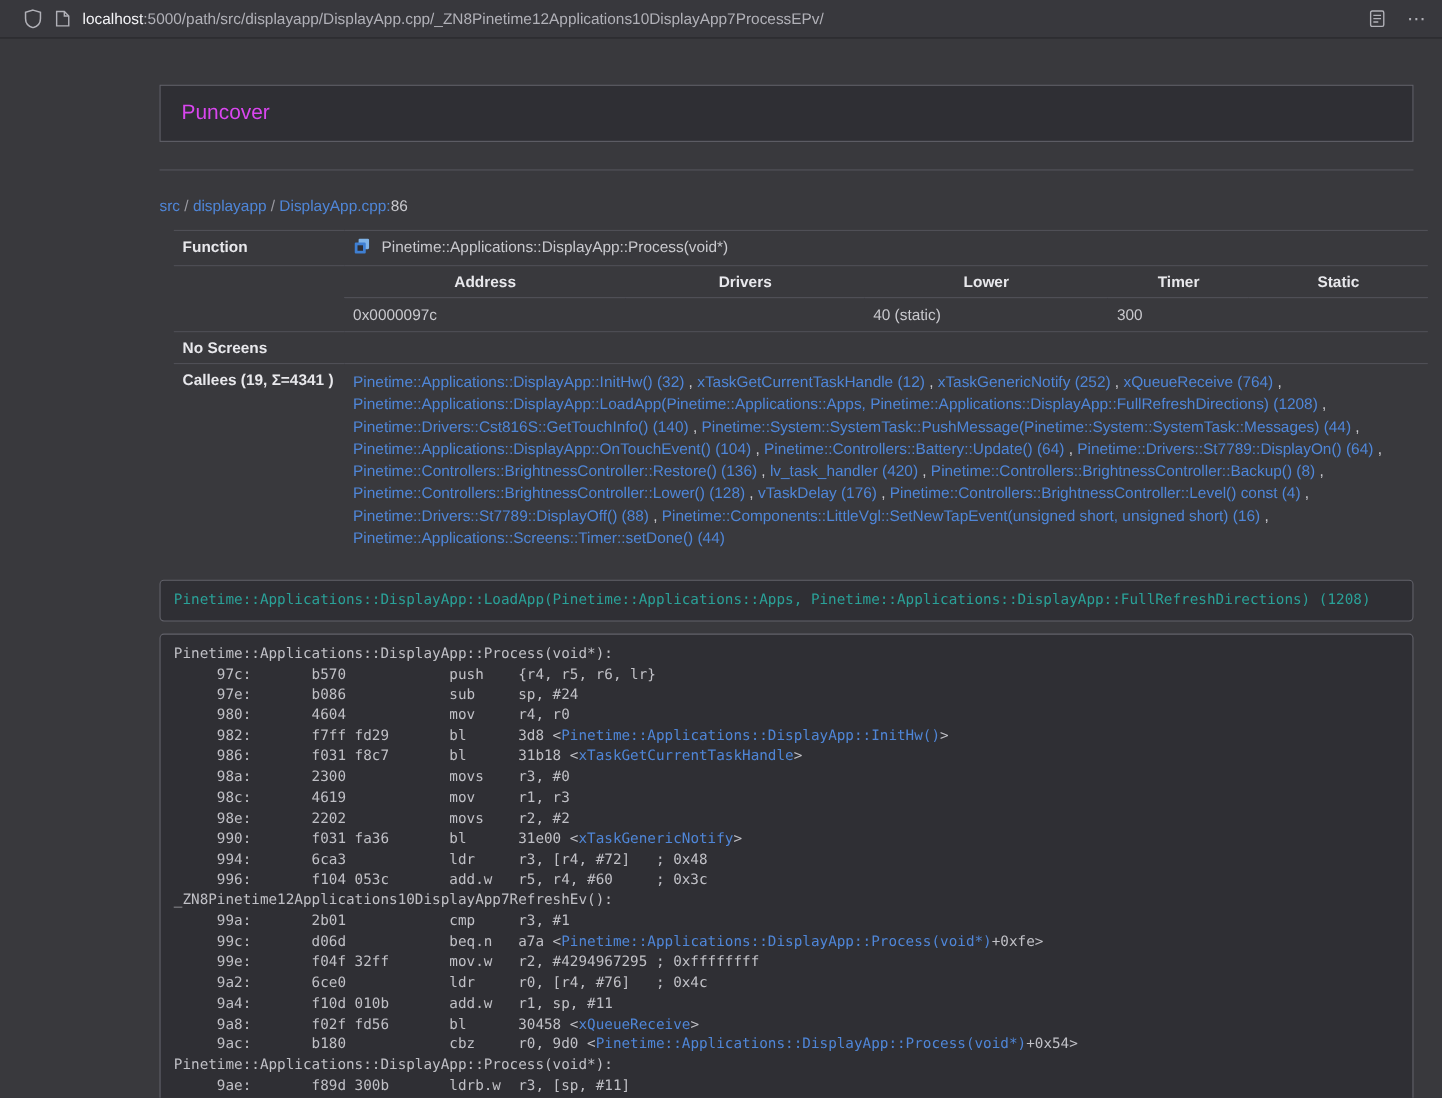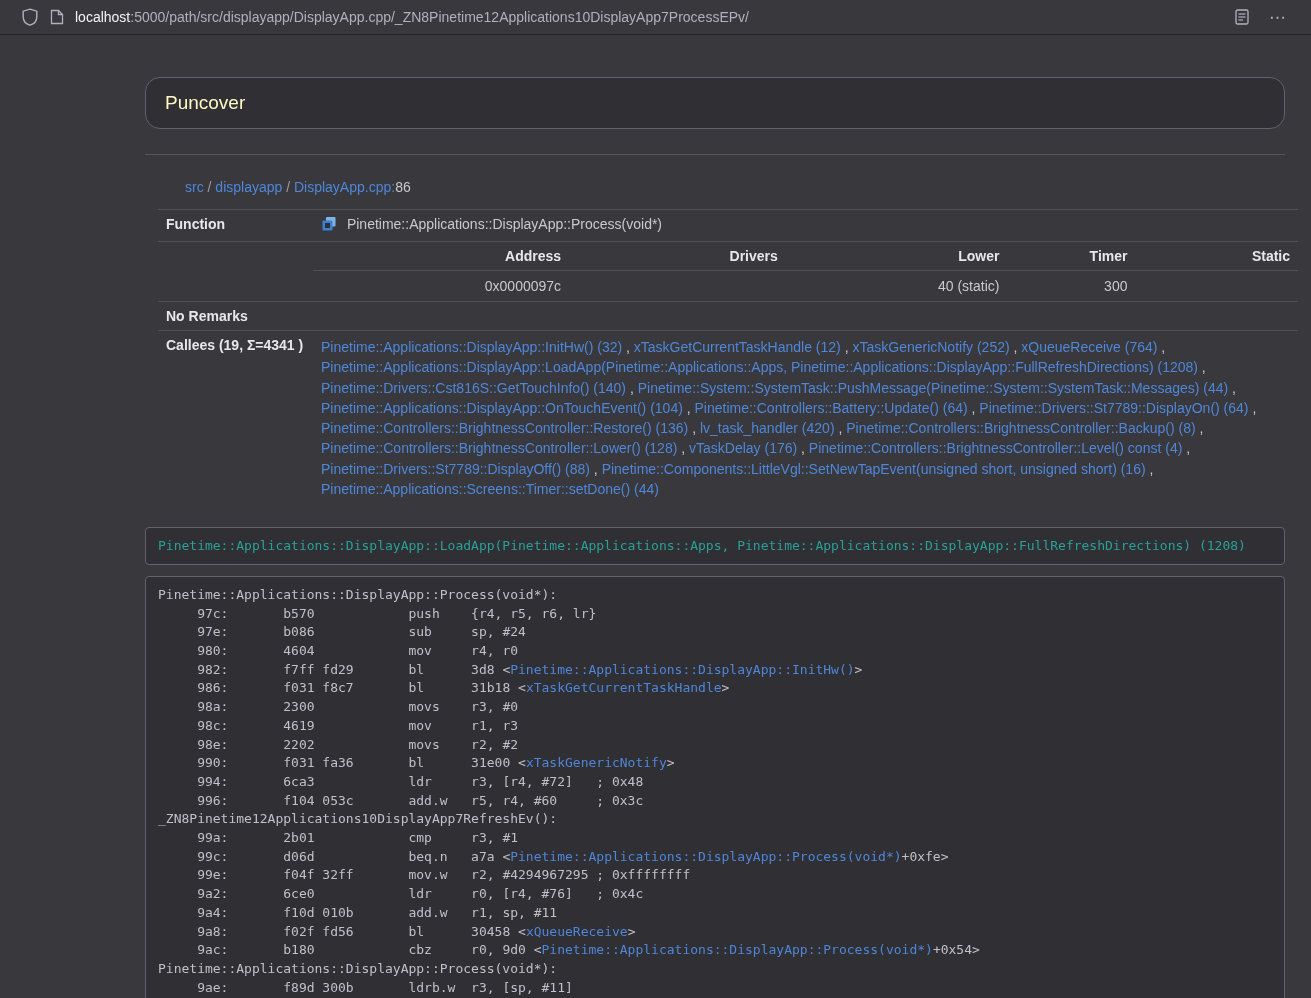--- a/index.html
+++ b/index.html
@@ -7,56 +7,56 @@
   body {
     width: 1311px; height: 998px; overflow: hidden;
     background: var(--page_bg, #39393d);
     font-family: "Liberation Sans", sans-serif;
     color: var(--text, #c9c9ce);
   }
   
   .browser-bar {
     height: 35px; background: var(--bar_bg, #38383d);
     border-bottom: 1px solid #26262a;
-    display: flex; align-items: center; padding: 0 24px 0 22px; gap: 12px;
+    display: flex; align-items: center; padding: 0 14px 0 22px; gap: 12px;
   }
   .bar-icon { display: inline-flex; align-items: center; justify-content: center; cursor: pointer; }
   .urlbar { display: flex; align-items: center; gap: 11px; flex: 1; min-width: 0; cursor: text; }
   .url { font-size: 14px; color: var(--url_dim, #b1b1b8); white-space: nowrap; overflow: hidden; }
   .url .host { color: var(--url_host, #f5f5f8); }
   .bar-right { display: flex; align-items: center; gap: 20px; }
   .menu-dots { color: #b1b1b8; font-size: 17px; letter-spacing: 1px; cursor: pointer; line-height: 1; }
   
   .container { width: 1140px; margin-left: 145px; }
   .jumbo {
     margin-top: 42px; background: var(--panel_bg, #2f2f34);
-    border: 1px solid var(--panel_border, #62626a); border-radius: 15px;
-    padding: 14px 19px; font-size: 19px; color: #fef9c3;
+    border: 1px solid var(--panel_border, #62626a); border-radius: 0;
+    padding: 14px 19px; font-size: 19px; color: #d946ef;
   }
   hr.rule { border: none; border-top: 1px solid #55555c; margin: 25px 0 0 0; }
-  .breadcrumb { margin-top: 24px; font-size: 14px; margin-left: 40px; }
+  .breadcrumb { margin-top: 24px; font-size: 14px; }
   a.link { color: var(--link, #4f86d8); text-decoration: none; cursor: pointer; }
   .bc-sep { color: #9b9ba2; }
   .bc-suffix { color: #c9c9ce; }
   
   table.fn { width: 100%; border-collapse: collapse; margin-top: 14px; font-size: 14px; margin-left: 13px; }
   table.fn > tbody > tr > th,
   table.fn > tbody > tr > td {
     border-top: 1px solid var(--table_border, #4f4f56);
     padding: 6px 8px; text-align: left; vertical-align: top;
   }
   th.rowhead { width: 155px; font-weight: bold; color: var(--heading, #e8e8ec); white-space: nowrap; }
   td.inner-wrap { padding: 0 !important; }
   table.inner { width: 100%; border-collapse: collapse; font-size: 14px; }
   table.inner th {
     font-weight: bold; color: var(--heading, #e8e8ec);
-    padding: 6px 8px; text-align: right;
+    padding: 6px 8px; text-align: center;
     border-bottom: 1px solid var(--table_border, #4f4f56);
   }
-  table.inner td { padding: 7px 8px; text-align: right; }
+  table.inner td { padding: 7px 8px; }
   .fn-icon { display: inline-block; vertical-align: -3px; margin-right: 6px; }
   .callees-cell { line-height: 1.45; }
   .callee-sep { color: #c9c9ce; }
   
   .codebox {
     background: var(--panel_bg, #2f2f34);
     border: 1px solid var(--panel_border, #62626a); border-radius: 4px;
     margin-top: 22px; padding: 8px 12px;
     font-family: "DejaVu Sans Mono", monospace; font-size: 13px;
   }
@@ -152,21 +152,21 @@
                 <td>40 (static)</td>
                 <td>300</td>
                 <td></td>
               </tr>
             </tbody>
           </table>
         </td>
       </tr>
 
       <tr>
-        <th class="rowhead">No Remarks</th>
+        <th class="rowhead">No Screens</th>
         <td></td>
       </tr>
 
       <tr>
         <th class="rowhead">Callees (19, Σ=4341 )</th>
         <td class="callees-cell"><a href="#" class="link">Pinetime::Applications::DisplayApp::InitHw() (32)</a><span class="callee-sep"> , </span><a href="#" class="link">xTaskGetCurrentTaskHandle (12)</a><span class="callee-sep"> , </span><a href="#" class="link">xTaskGenericNotify (252)</a><span class="callee-sep"> , </span><a href="#" class="link">xQueueReceive (764)</a><span class="callee-sep"> , </span><a href="#" class="link">Pinetime::Applications::DisplayApp::LoadApp(Pinetime::Applications::Apps, Pinetime::Applications::DisplayApp::FullRefreshDirections) (1208)</a><span class="callee-sep"> , </span><a href="#" class="link">Pinetime::Drivers::Cst816S::GetTouchInfo() (140)</a><span class="callee-sep"> , </span><a href="#" class="link">Pinetime::System::SystemTask::PushMessage(Pinetime::System::SystemTask::Messages) (44)</a><span class="callee-sep"> , </span><a href="#" class="link">Pinetime::Applications::DisplayApp::OnTouchEvent() (104)</a><span class="callee-sep"> , </span><a href="#" class="link">Pinetime::Controllers::Battery::Update() (64)</a><span class="callee-sep"> , </span><a href="#" class="link">Pinetime::Drivers::St7789::DisplayOn() (64)</a><span class="callee-sep"> , </span><a href="#" class="link">Pinetime::Controllers::BrightnessController::Restore() (136)</a><span class="callee-sep"> , </span><a href="#" class="link">lv_task_handler (420)</a><span class="callee-sep"> , </span><a href="#" class="link">Pinetime::Controllers::BrightnessController::Backup() (8)</a><span class="callee-sep"> , </span><a href="#" class="link">Pinetime::Controllers::BrightnessController::Lower() (128)</a><span class="callee-sep"> , </span><a href="#" class="link">vTaskDelay (176)</a><span class="callee-sep"> , </span><a href="#" class="link">Pinetime::Controllers::BrightnessController::Level() const (4)</a><span class="callee-sep"> , </span><a href="#" class="link">Pinetime::Drivers::St7789::DisplayOff() (88)</a><span class="callee-sep"> , </span><a href="#" class="link">Pinetime::Components::LittleVgl::SetNewTapEvent(unsigned short, unsigned short) (16)</a><span class="callee-sep"> , </span><a href="#" class="link">Pinetime::Applications::Screens::Timer::setDone() (44)</a></td>
       </tr>
     </tbody>
   </table>
 

